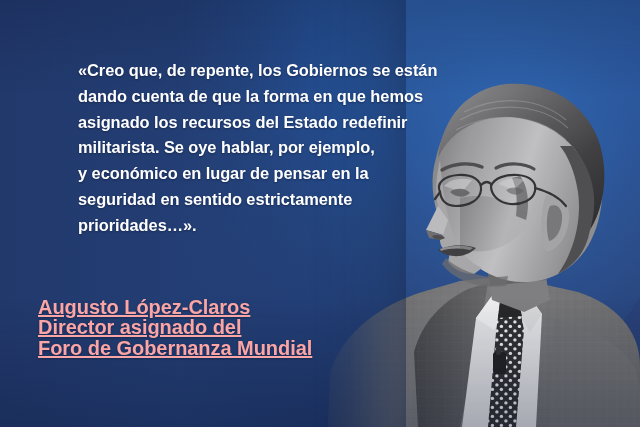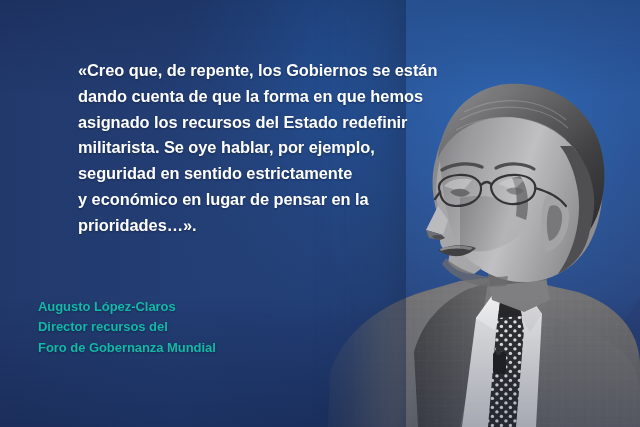--- a/index.html
+++ b/index.html
@@ -68,27 +68,28 @@
     text-shadow: 0 1px 2px rgba(8,18,44,0.45);
   }
 
   #attribution {
     position: absolute;
     left: 38px;
     top: 297px;
     width: 340px;
   }
   .attrib-line {
-    color: #14b8a6;
-    font-size: 13px;
+    color: #fca5a5;
+    font-size: 20px;
     font-weight: bold;
     line-height: 20.4px;
     letter-spacing: -0.05px;
     white-space: nowrap;
     text-shadow: 0 1px 2px rgba(8,18,44,0.45);
+    text-decoration: underline;
   }
 </style>
 </head>
 <body>
 
 <div id="card">
 
   <div class="bg-base"></div>
   <div class="bg-tint-left"></div>
 
@@ -281,24 +282,24 @@
     </svg>
   </div>
 
   <div class="bg-vignette"></div>
 
   <div id="quote-block">
     <div class="quote-line">«Creo que, de repente, los Gobiernos se están</div>
     <div class="quote-line">dando cuenta de que la forma en que hemos</div>
     <div class="quote-line">asignado los recursos del Estado redefinir</div>
     <div class="quote-line">militarista. Se oye hablar, por ejemplo,</div>
+    <div class="quote-line">y económico en lugar de pensar en la</div>
     <div class="quote-line">seguridad en sentido estrictamente</div>
-    <div class="quote-line">y económico en lugar de pensar en la</div>
     <div class="quote-line">prioridades…».</div>
   </div>
 
   <div id="attribution">
     <div class="attrib-line">Augusto López-Claros</div>
-    <div class="attrib-line">Director recursos del</div>
+    <div class="attrib-line">Director asignado del</div>
     <div class="attrib-line">Foro de Gobernanza Mundial</div>
   </div>
 
 </div>
 
 </body></html>

